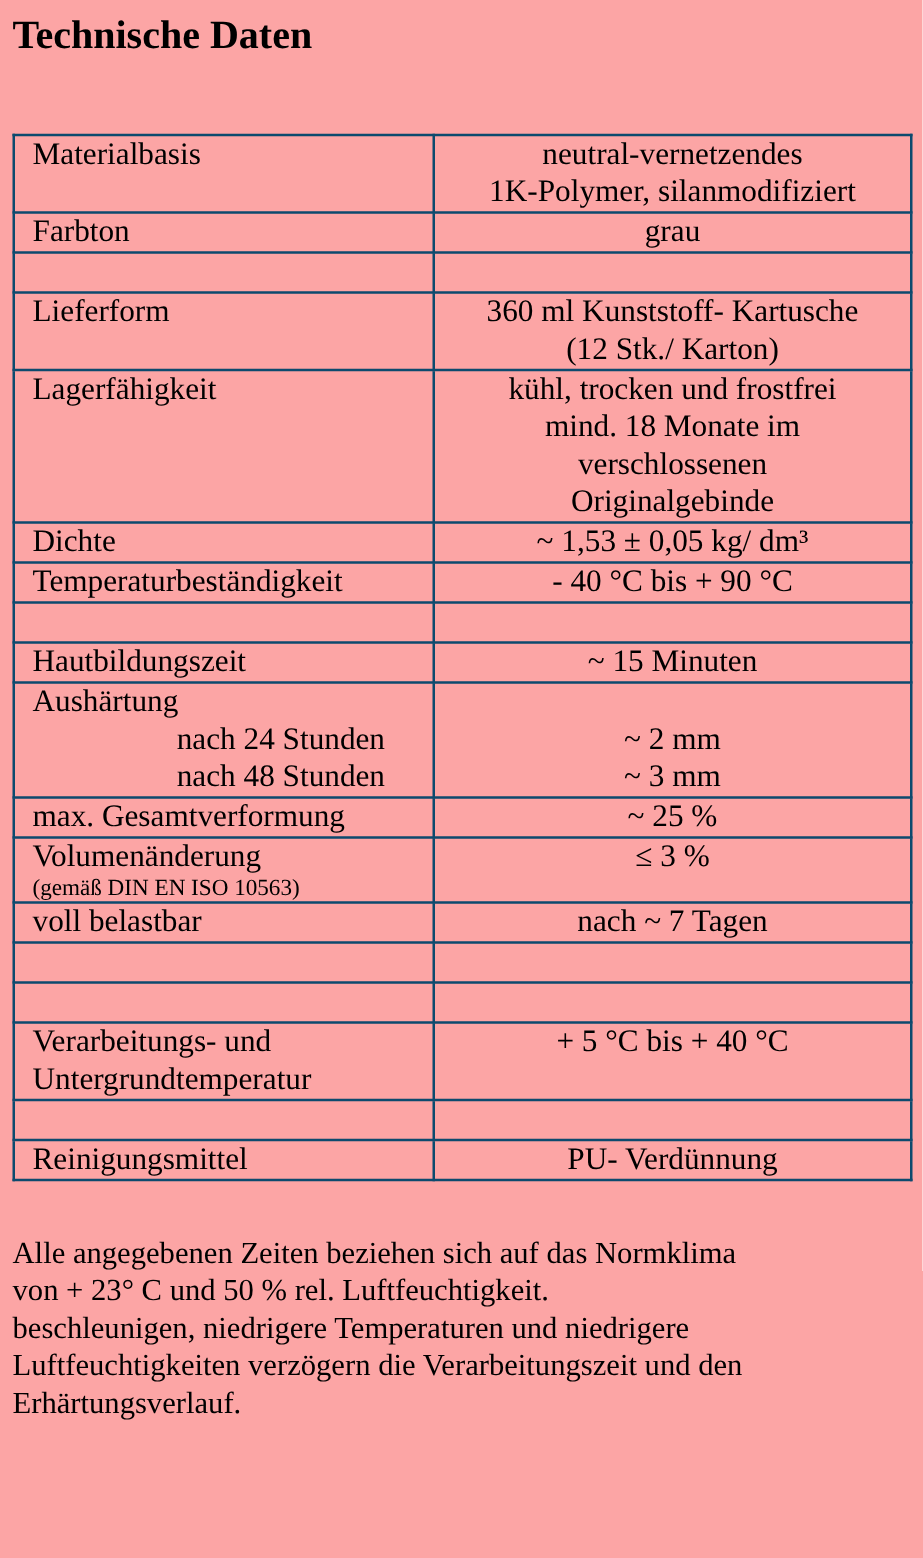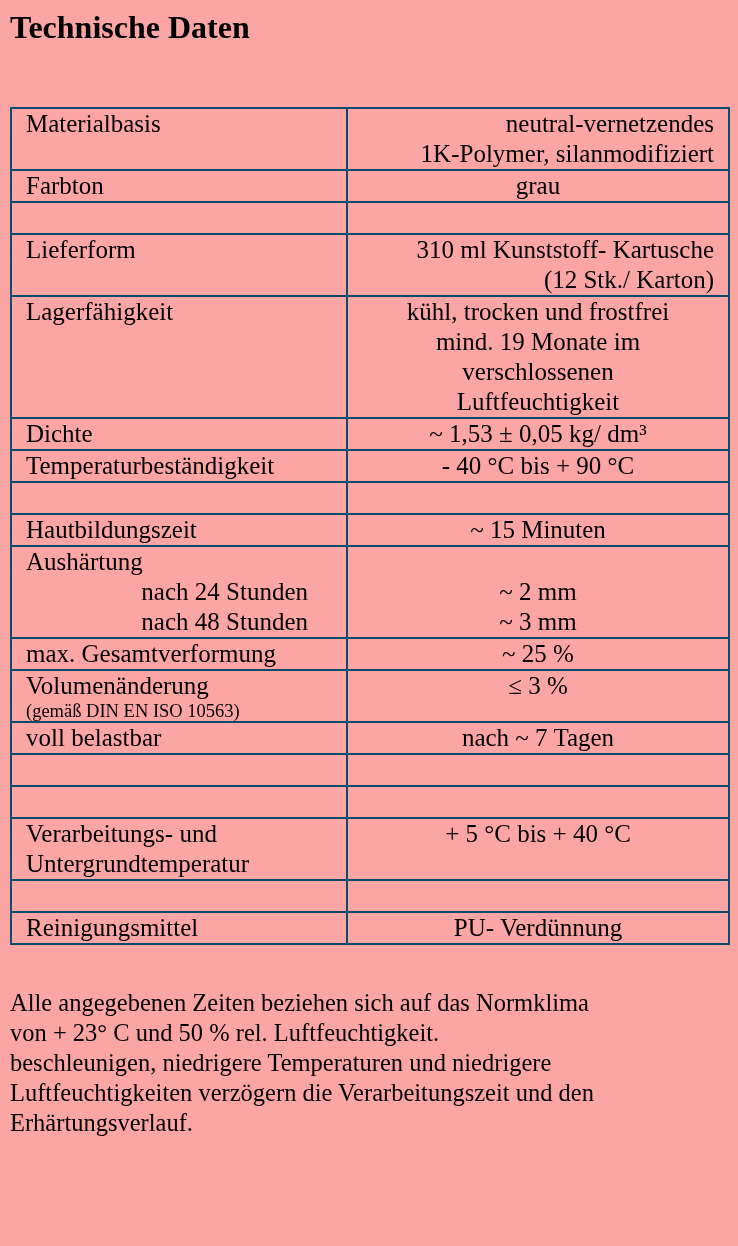--- a/index.html
+++ b/index.html
@@ -39,21 +39,21 @@
     vertical-align: top;
     padding: 0 14px;
   }
   .line {
     font-size: 25px;
     line-height: 30px;
     white-space: nowrap;
   }
   .label-cell { text-align: left; }
   .value-cell.align-center { text-align: center; }
-  .value-cell.align-left  { text-align: right; }
+  .value-cell.align-left  { text-align: center; }
   .sub-line {
     text-align: right;
     padding-right: 24px;
   }
   .note-line {
     font-size: 18.5px;
     line-height: 20px;
     white-space: nowrap;
   }
   .footer {
@@ -104,33 +104,33 @@
           </td>
           <td class="cell value-cell align-center">
             <div class="line">&nbsp;</div>
           </td>
         </tr>
         <tr>
           <td class="cell label-cell">
             <div class="line label-line">Lieferform</div>
           </td>
           <td class="cell value-cell align-left">
-            <div class="line value-line">310 ml Kunststoff- Kartusche</div>
+            <div class="line value-line">360 ml Kunststoff- Kartusche</div>
             <div class="line value-line">(12 Stk./ Karton)</div>
           </td>
         </tr>
         <tr>
           <td class="cell label-cell">
             <div class="line label-line">Lagerfähigkeit</div>
           </td>
           <td class="cell value-cell align-center">
             <div class="line value-line">kühl, trocken und frostfrei</div>
-            <div class="line value-line">mind. 19 Monate im</div>
+            <div class="line value-line">mind. 18 Monate im</div>
             <div class="line value-line">verschlossenen</div>
-            <div class="line value-line">Luftfeuchtigkeit</div>
+            <div class="line value-line">Originalgebinde</div>
           </td>
         </tr>
         <tr>
           <td class="cell label-cell">
             <div class="line label-line">Dichte</div>
           </td>
           <td class="cell value-cell align-center">
             <div class="line value-line">~ 1,53 ± 0,05 kg/ dm³</div>
           </td>
         </tr>

